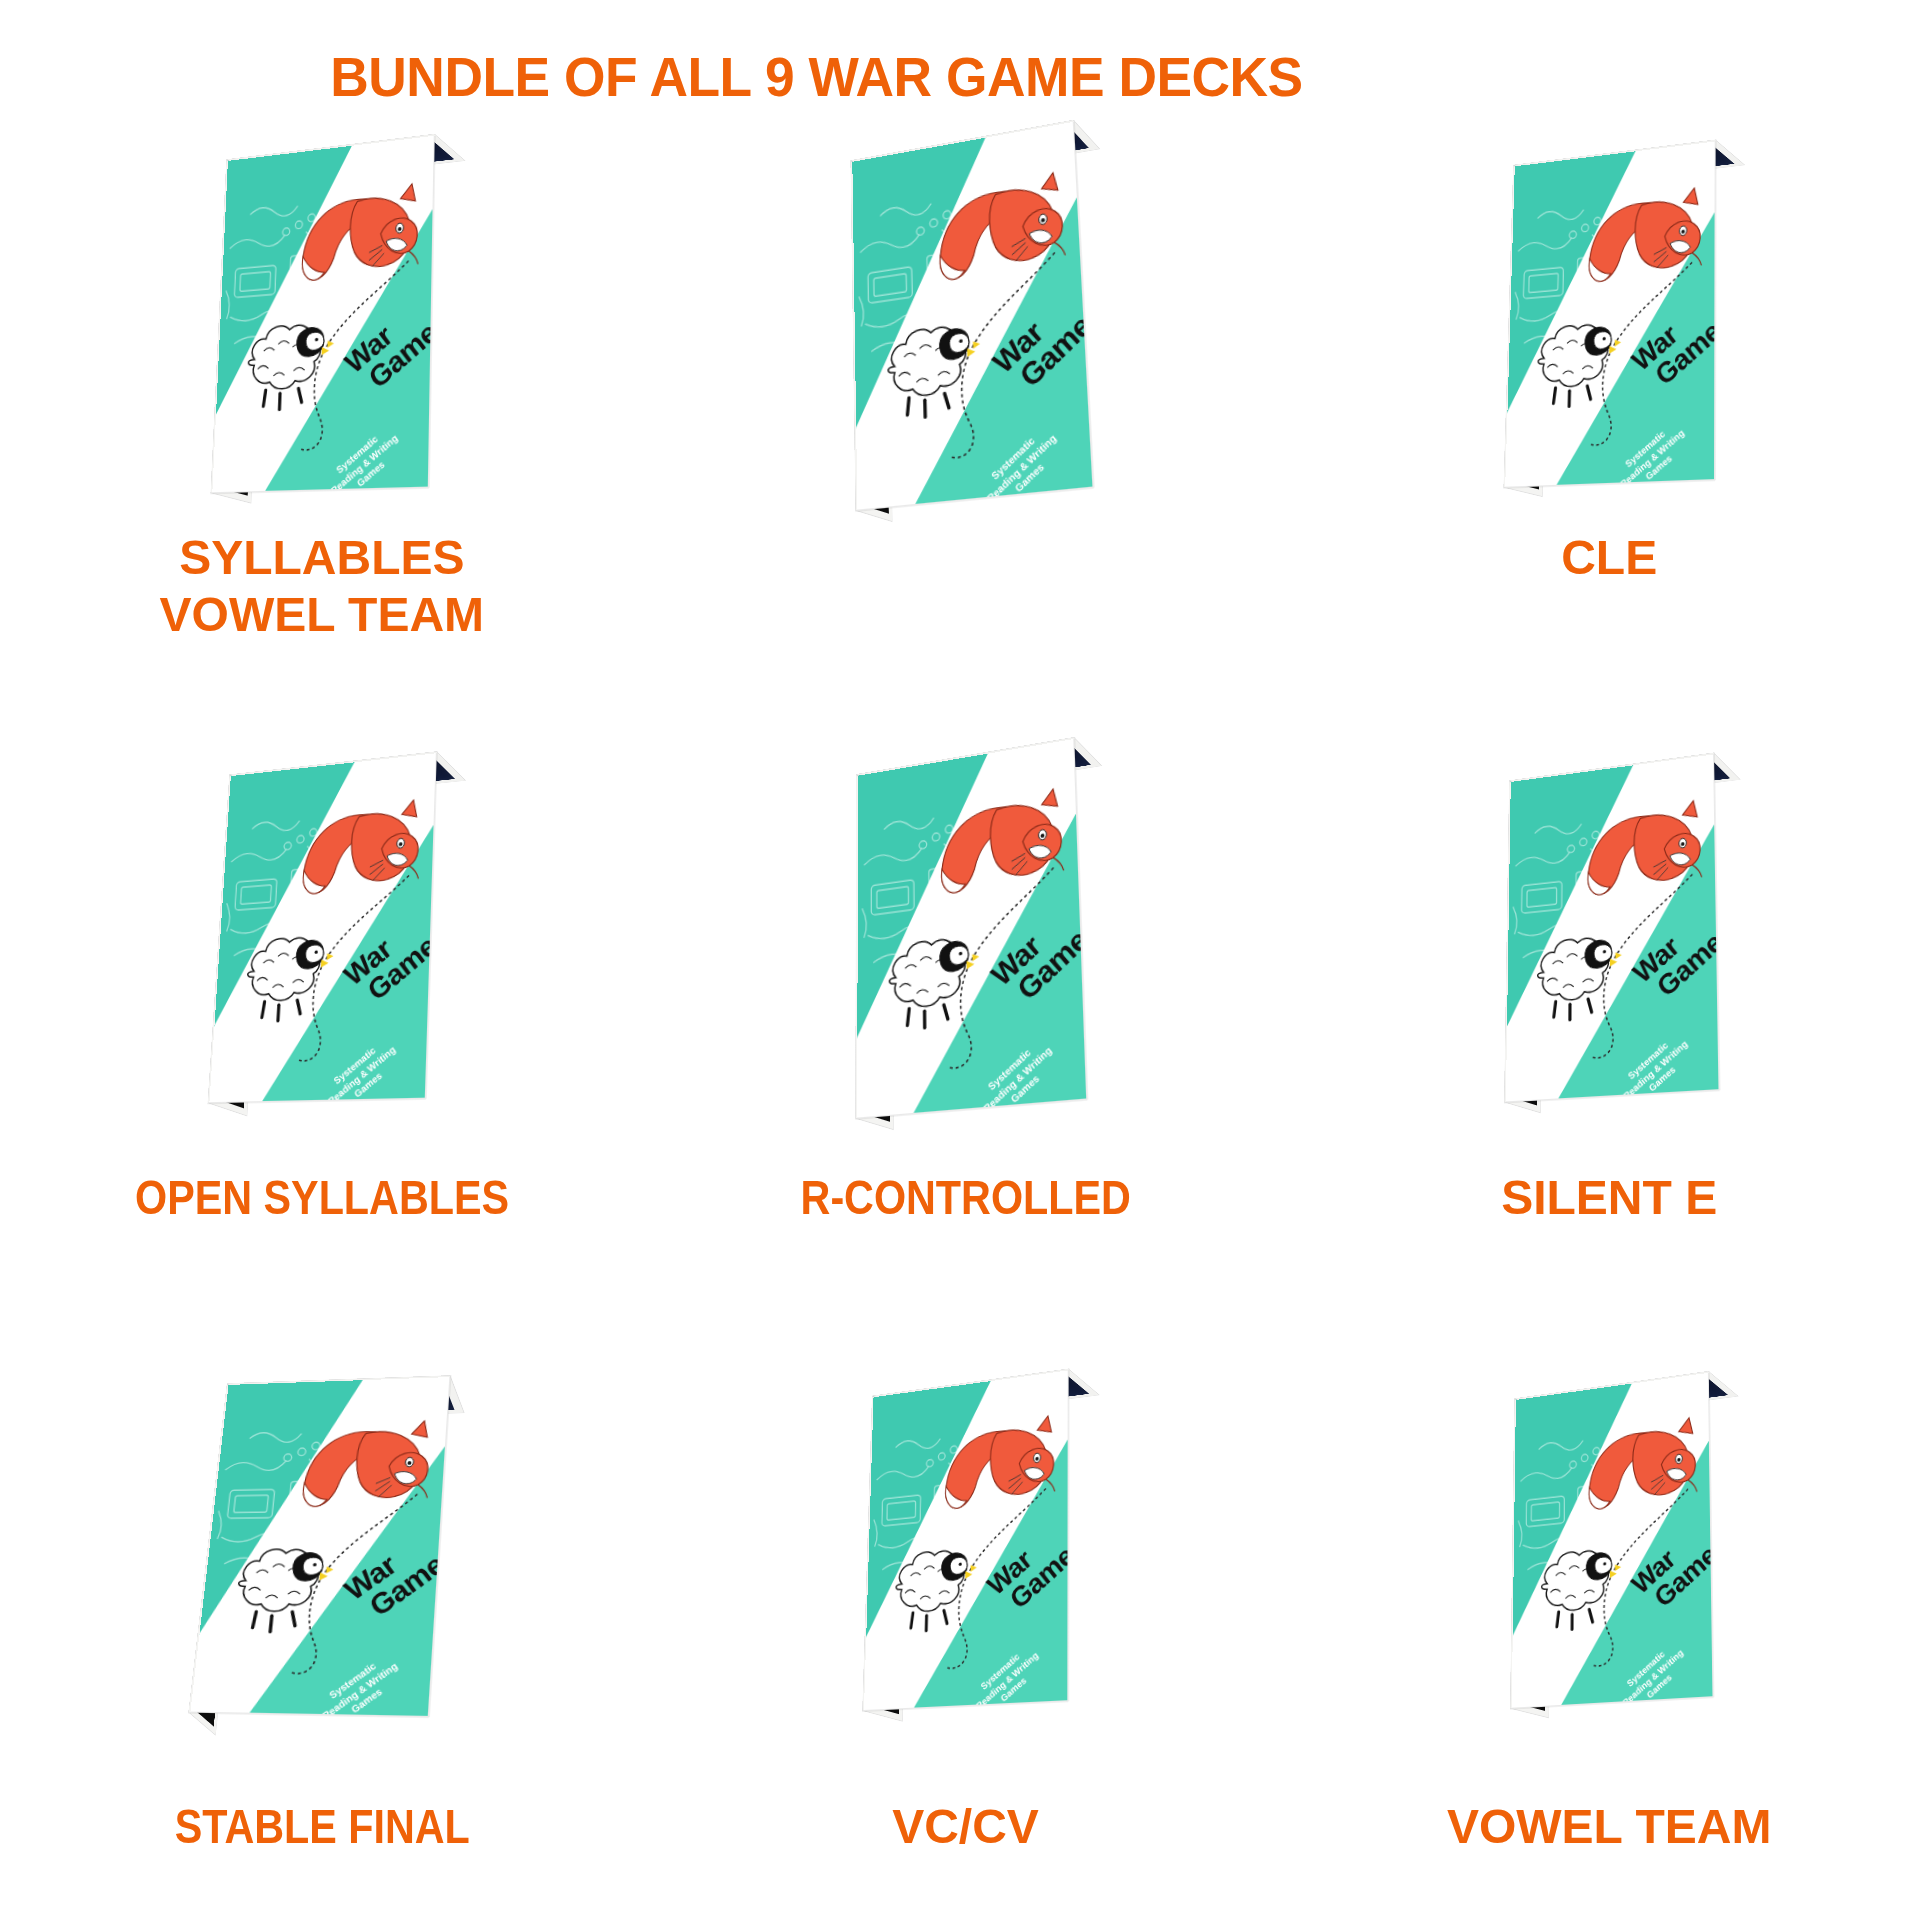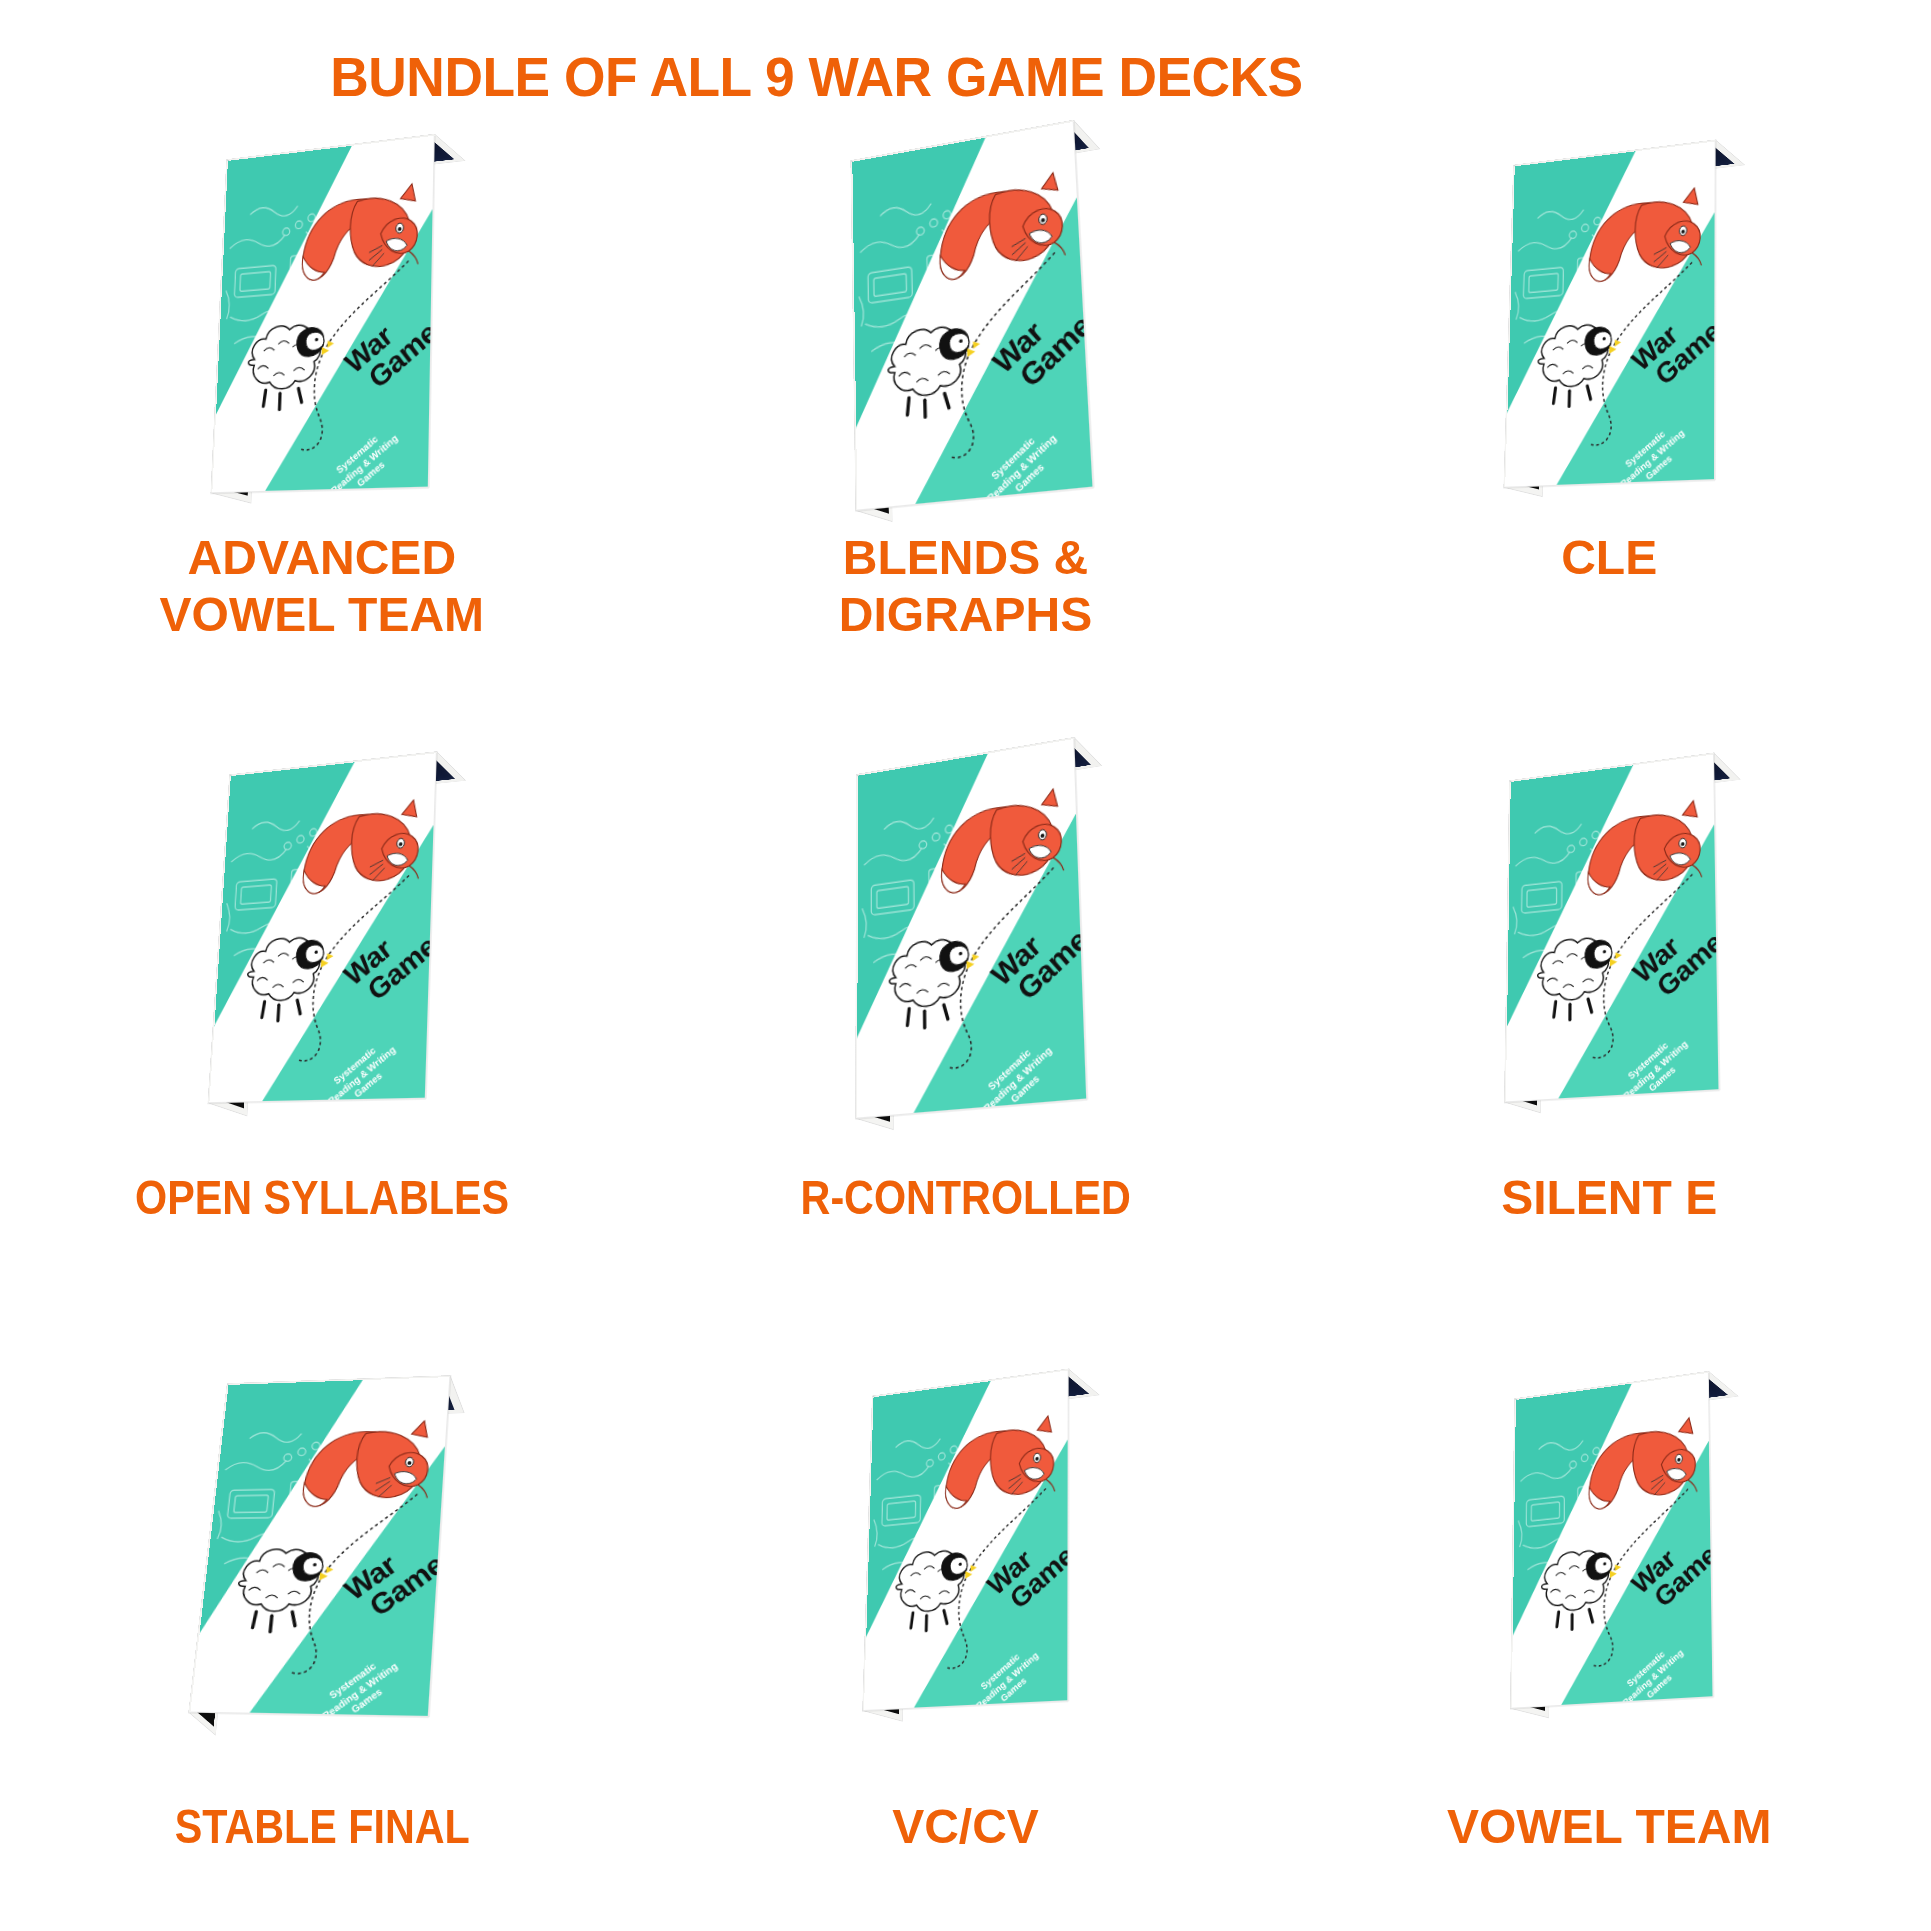--- a/index.html
+++ b/index.html
@@ -355,21 +355,21 @@
             <div class="js-tg1">Systematic</div>
             <div class="js-tg2">Reading &amp; Writing</div>
             <div class="js-tg3">Games</div>
           </div>
         </div>
 
       </div>
     </div>
 
     <div class="caption cap-r1">
-      <div class="js-cap1">ADVANCED</div>
+      <div class="js-cap1">SYLLABLES</div>
       <div class="js-cap2">VOWEL TEAM</div>
     </div>
   </div>
 
   <div class="cell v1">
     <div class="box-stage">
       <div class="box3d">
 
         <div class="face-side" style="transform: translateX(-89px) rotateY(-90deg);">
           <div class="side-label">
@@ -483,24 +483,20 @@
           <div class="tagline">
             <div class="js-tg1">Systematic</div>
             <div class="js-tg2">Reading &amp; Writing</div>
             <div class="js-tg3">Games</div>
           </div>
         </div>
 
       </div>
     </div>
 
-    <div class="caption cap-r1">
-      <div class="js-cap1">BLENDS &amp;</div>
-      <div class="js-cap2">DIGRAPHS</div>
-    </div>
   </div>
 
   <div class="cell v2">
     <div class="box-stage">
       <div class="box3d">
 
         <div class="face-side" style="transform: translateX(-89px) rotateY(-90deg);">
           <div class="side-label">
             <span class="js-side">Syllable Type War</span>
           </div>

